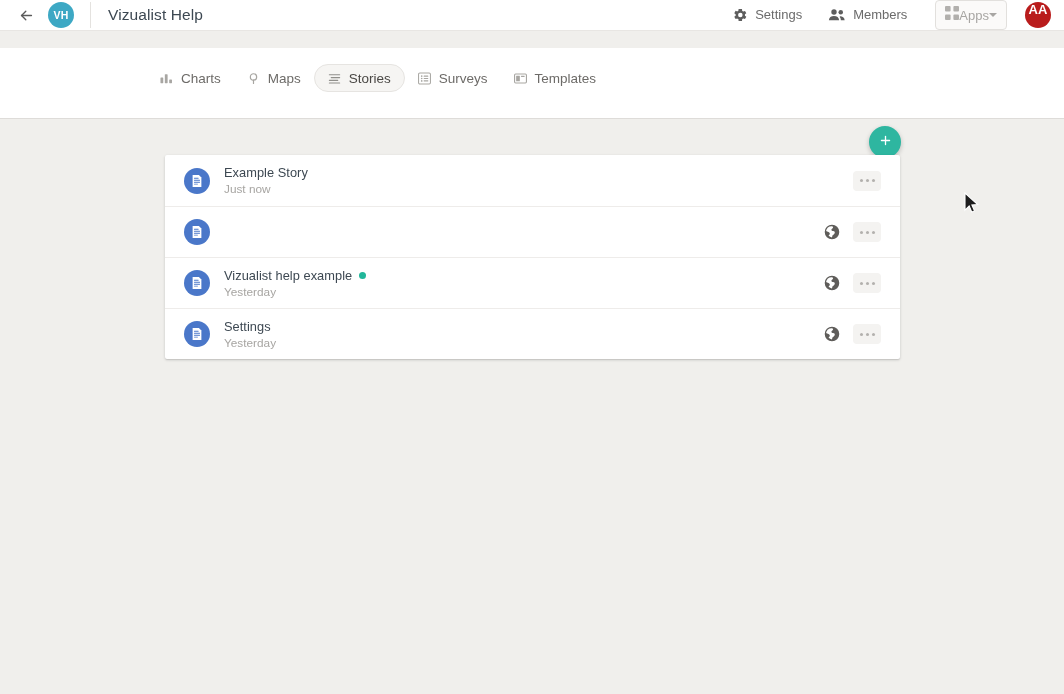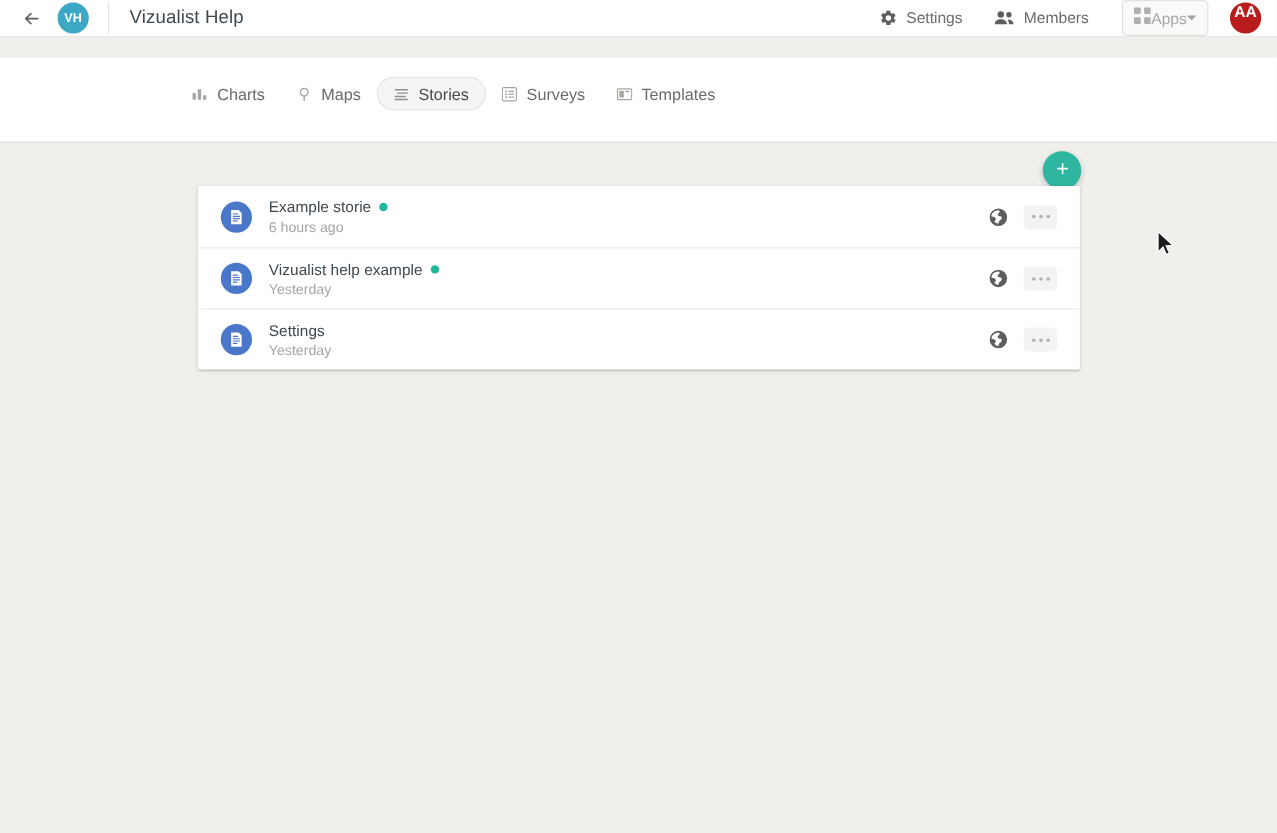--- a/index.html
+++ b/index.html
@@ -291,73 +291,60 @@
       <svg width="15" height="15" viewBox="0 0 24 24" stroke="#ffffff" stroke-width="2.1" stroke-linecap="round">
         <line x1="12" y1="5.5" x2="12" y2="18.5"></line>
           <line x1="5.5" y1="12" x2="18.5" y2="12"></line>
       </svg>
     </span>
   </button>
 </div>
 
 <div class="card">
 
-
   <div class="row">
     <div class="row-icon">
       <svg width="14" height="14" viewBox="0 0 16 16" fill="#ffffff">
         <path d="M3 1.2h7.2L13 4v10.8H3z" fill="#ffffff"></path>
         <g fill="#4a77c9">
             <rect x="4.6" y="4.4" width="5.2" height="1.1" rx=".3"></rect>
         <rect x="4.6" y="6.6" width="6.8" height="1.1" rx=".3"></rect>
         <rect x="4.6" y="8.8" width="6.8" height="1.1" rx=".3"></rect>
         <rect x="4.6" y="11" width="4.4" height="1.1" rx=".3"></rect>
           </g>
       </svg>
     </div>
     <div class="row-text">
       <div class="row-title-line">
-        <span class="row-title">Example storie</span>
-        <span class="status-dot"></span>
+        <span class="row-title">Example Story</span>
       </div>
-      <span class="row-sub">6 hours ago</span>
+      <span class="row-sub">Just now</span>
     </div>
     <div class="row-actions">
-      <button class="globe-btn">
-        <svg width="16" height="16" viewBox="0 0 20 20" fill="#5f5d5a">
-          <path d="M10 .9A9.1 9.1 0 1010 19.1 9.1 9.1 0 0010 .9zm0 1.8c1 0 1.6 1 1.2 2-.3.7-1.1 1-1.6 1.6-.6.7-.3 1.7.4 2.2.9.6 2.2.3 3 1 .8.6.5 1.9 0 2.7-.6 1-1.8 1.3-2.4 2.3-.4.7-.3 1.6-.6 2.4a7.3 7.3 0 01-4.4-2.6c.7-.6 1.6-1.2 1.7-2.2.1-1-.8-1.8-1.7-2.2-1-.5-2.2-.5-3-1.2A7.3 7.3 0 0110 2.7z"></path>
-        </svg>
-      </button>
+      <div class="slot-empty"></div>
       <button class="menu-btn">
           <i></i>
           <i></i>
           <i></i>
         </button>
     </div>
   </div>
 
   <div class="row">
     <div class="row-icon">
       <svg width="14" height="14" viewBox="0 0 16 16" fill="#ffffff">
         <path d="M3 1.2h7.2L13 4v10.8H3z" fill="#ffffff"></path>
         <g fill="#4a77c9">
             <rect x="4.6" y="4.4" width="5.2" height="1.1" rx=".3"></rect>
         <rect x="4.6" y="6.6" width="6.8" height="1.1" rx=".3"></rect>
         <rect x="4.6" y="8.8" width="6.8" height="1.1" rx=".3"></rect>
         <rect x="4.6" y="11" width="4.4" height="1.1" rx=".3"></rect>
           </g>
       </svg>
     </div>
-    <div class="row-text">
-      <div class="row-title-line">
-        <span class="row-title">Vizualist help example</span>
-        <span class="status-dot"></span>
-      </div>
-      <span class="row-sub">Yesterday</span>
-    </div>
     <div class="row-actions">
       <button class="globe-btn">
         <svg width="16" height="16" viewBox="0 0 20 20" fill="#5f5d5a">
           <path d="M10 .9A9.1 9.1 0 1010 19.1 9.1 9.1 0 0010 .9zm0 1.8c1 0 1.6 1 1.2 2-.3.7-1.1 1-1.6 1.6-.6.7-.3 1.7.4 2.2.9.6 2.2.3 3 1 .8.6.5 1.9 0 2.7-.6 1-1.8 1.3-2.4 2.3-.4.7-.3 1.6-.6 2.4a7.3 7.3 0 01-4.4-2.6c.7-.6 1.6-1.2 1.7-2.2.1-1-.8-1.8-1.7-2.2-1-.5-2.2-.5-3-1.2A7.3 7.3 0 0110 2.7z"></path>
         </svg>
       </button>
       <button class="menu-btn">
           <i></i>
           <i></i>
           <i></i>
@@ -372,20 +359,53 @@
         <g fill="#4a77c9">
             <rect x="4.6" y="4.4" width="5.2" height="1.1" rx=".3"></rect>
         <rect x="4.6" y="6.6" width="6.8" height="1.1" rx=".3"></rect>
         <rect x="4.6" y="8.8" width="6.8" height="1.1" rx=".3"></rect>
         <rect x="4.6" y="11" width="4.4" height="1.1" rx=".3"></rect>
           </g>
       </svg>
     </div>
     <div class="row-text">
       <div class="row-title-line">
+        <span class="row-title">Vizualist help example</span>
+        <span class="status-dot"></span>
+      </div>
+      <span class="row-sub">Yesterday</span>
+    </div>
+    <div class="row-actions">
+      <button class="globe-btn">
+        <svg width="16" height="16" viewBox="0 0 20 20" fill="#5f5d5a">
+          <path d="M10 .9A9.1 9.1 0 1010 19.1 9.1 9.1 0 0010 .9zm0 1.8c1 0 1.6 1 1.2 2-.3.7-1.1 1-1.6 1.6-.6.7-.3 1.7.4 2.2.9.6 2.2.3 3 1 .8.6.5 1.9 0 2.7-.6 1-1.8 1.3-2.4 2.3-.4.7-.3 1.6-.6 2.4a7.3 7.3 0 01-4.4-2.6c.7-.6 1.6-1.2 1.7-2.2.1-1-.8-1.8-1.7-2.2-1-.5-2.2-.5-3-1.2A7.3 7.3 0 0110 2.7z"></path>
+        </svg>
+      </button>
+      <button class="menu-btn">
+          <i></i>
+          <i></i>
+          <i></i>
+        </button>
+    </div>
+  </div>
+
+  <div class="row">
+    <div class="row-icon">
+      <svg width="14" height="14" viewBox="0 0 16 16" fill="#ffffff">
+        <path d="M3 1.2h7.2L13 4v10.8H3z" fill="#ffffff"></path>
+        <g fill="#4a77c9">
+            <rect x="4.6" y="4.4" width="5.2" height="1.1" rx=".3"></rect>
+        <rect x="4.6" y="6.6" width="6.8" height="1.1" rx=".3"></rect>
+        <rect x="4.6" y="8.8" width="6.8" height="1.1" rx=".3"></rect>
+        <rect x="4.6" y="11" width="4.4" height="1.1" rx=".3"></rect>
+          </g>
+      </svg>
+    </div>
+    <div class="row-text">
+      <div class="row-title-line">
         <span class="row-title">Settings</span>
       </div>
       <span class="row-sub">Yesterday</span>
     </div>
     <div class="row-actions">
       <button class="globe-btn">
         <svg width="16" height="16" viewBox="0 0 20 20" fill="#5f5d5a">
           <path d="M10 .9A9.1 9.1 0 1010 19.1 9.1 9.1 0 0010 .9zm0 1.8c1 0 1.6 1 1.2 2-.3.7-1.1 1-1.6 1.6-.6.7-.3 1.7.4 2.2.9.6 2.2.3 3 1 .8.6.5 1.9 0 2.7-.6 1-1.8 1.3-2.4 2.3-.4.7-.3 1.6-.6 2.4a7.3 7.3 0 01-4.4-2.6c.7-.6 1.6-1.2 1.7-2.2.1-1-.8-1.8-1.7-2.2-1-.5-2.2-.5-3-1.2A7.3 7.3 0 0110 2.7z"></path>
         </svg>
       </button>

